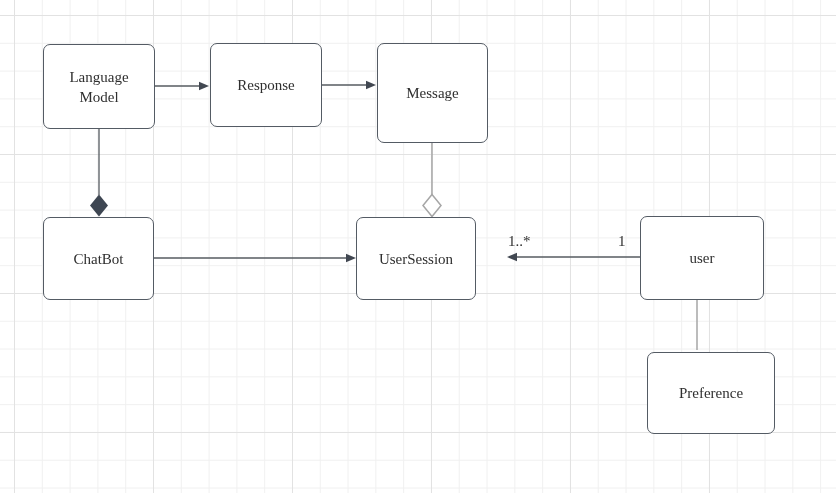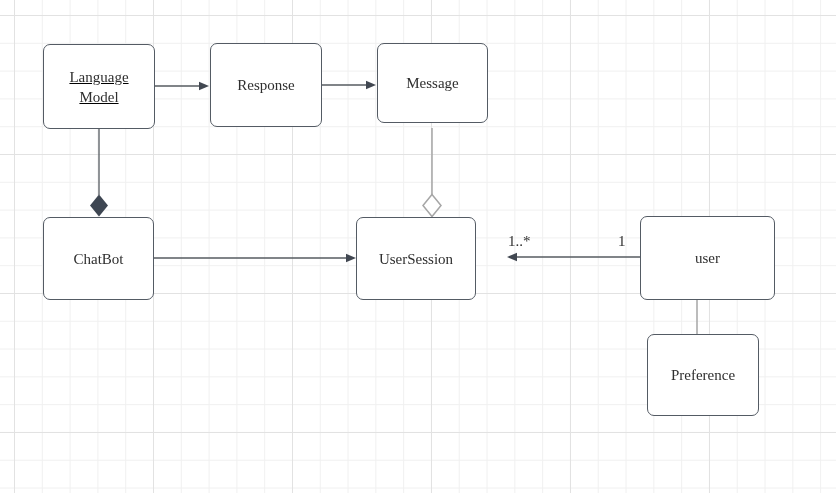--- a/index.html
+++ b/index.html
@@ -48,27 +48,27 @@
     max-width: 84px;
   }
   .edge-label {
     position: absolute;
     font-size: 15px;
     color: #2f2f2f;
     line-height: 17px;
     white-space: nowrap;
   }
   
-  #node-language-model { left: 43px;  top: 44px;  width: 112px; height: 85px; text-decoration: underline; }
+  #node-language-model { left: 43px;  top: 44px;  width: 112px; height: 85px; }
   #node-response       { left: 210px; top: 43px;  width: 112px; height: 84px; }
-  #node-message        { left: 377px; top: 43px;  width: 111px; height: 80px; }
+  #node-message        { left: 377px; top: 43px;  width: 111px; height: 100px; }
   #node-chatbot        { left: 43px;  top: 217px; width: 111px; height: 83px; text-align: right; }
   #node-user-session   { left: 356px; top: 217px; width: 120px; height: 83px; }
-  #node-user           { left: 640px; top: 216px; width: 135px; height: 84px; }
-  #node-preference     { left: 647px; top: 334px; width: 112px; height: 82px; align-items: center; }
+  #node-user           { left: 640px; top: 216px; width: 124px; height: 84px; }
+  #node-preference     { left: 647px; top: 352px; width: 128px; height: 82px; align-items: center; }
   #label-usersession-multiplicity { left: 508px; top: 233px; }
   #label-user-multiplicity        { left: 618px; top: 233px; }
 </style>
 </head>
 <body>
 
 <div class="canvas">
 
   <svg class="edges-layer" viewBox="0 0 836 493" xmlns="http://www.w3.org/2000/svg">
 

